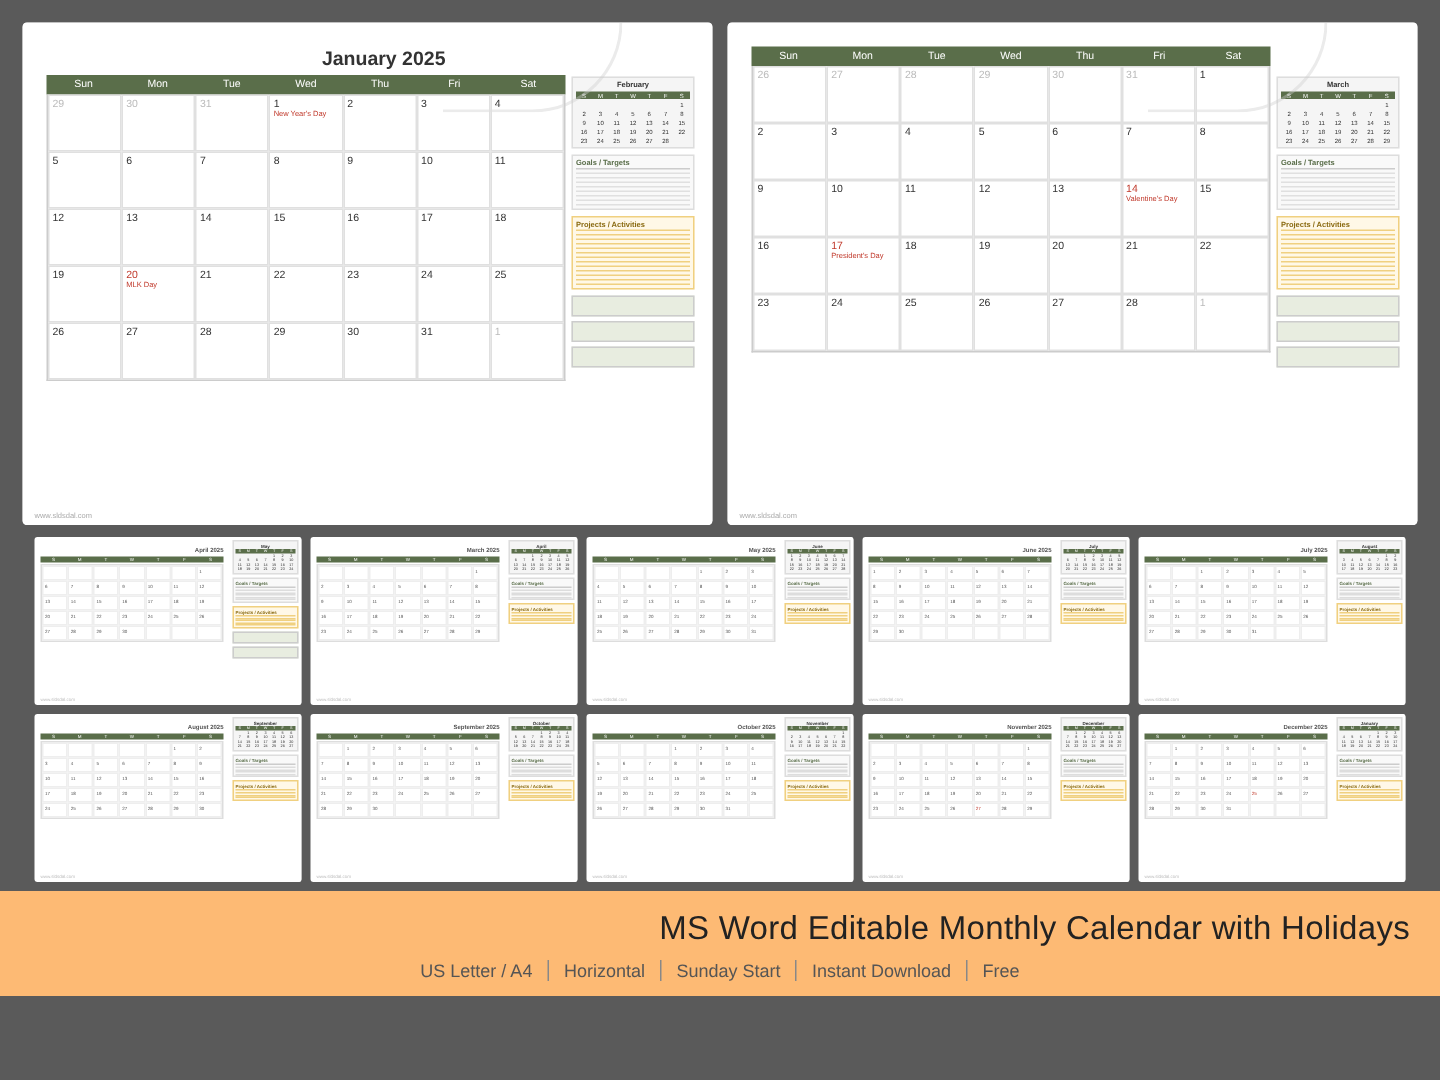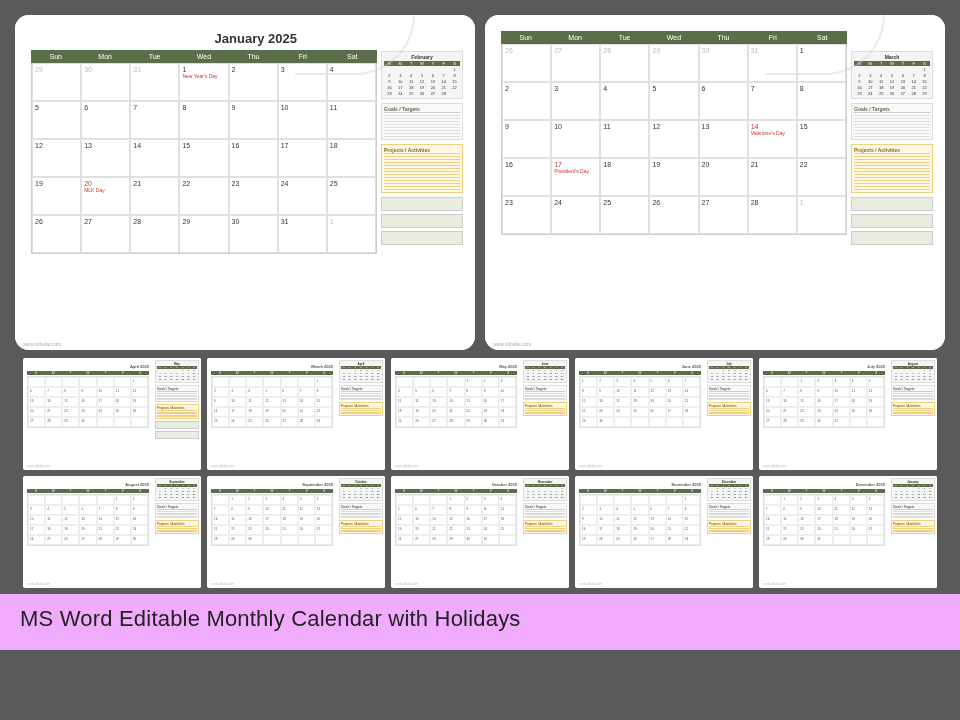--- a/index.html
+++ b/index.html
@@ -17,21 +17,21 @@
     .top-previews {
       display: flex;
       gap: 10px;
       padding: 15px 15px 8px 15px;
       width: 100%;
       justify-content: center;
     }
 
     .preview-large {
       background: white;
-      border-radius: 14px;
+      border-radius: 3px;
       overflow: hidden;
       position: relative;
     }
 
     .calendar-mock {
       background: white;
       width: 460px;
       height: 335px;
       position: relative;
       padding: 8px;
@@ -308,24 +308,24 @@
 
     .thumb-watermark {
       position: absolute;
       bottom: 2px;
       left: 4px;
       font-size: 3px;
       color: #bbb;
     }
 
     .product-info {
-      background: #f0abfc;
+      background: #fdba74;
       width: 100%;
       padding: 12px 20px 10px;
-      text-align: left;
+      text-align: right;
       flex-shrink: 0;
     }
 
     .product-title {
       font-size: 22px;
       font-weight: 400;
       color: #222;
       margin-bottom: 8px;
       letter-spacing: 0.2px;
     }
@@ -1849,13 +1849,20 @@
           </div>
         </div>
       </div>
       <div class="thumb-watermark">www.sldsdal.com</div>
     </div>
   </div>
 </div>
 
 <div class="product-info">
   <div class="product-title">MS Word Editable Monthly Calendar with Holidays</div>
+  <div class="product-meta">
+    <span>US Letter / A4</span>
+    <span>Horizontal</span>
+    <span>Sunday Start</span>
+    <span>Instant Download</span>
+    <span style="border-right:none;">Free</span>
+  </div>
 </div>
 
 </body></html>

